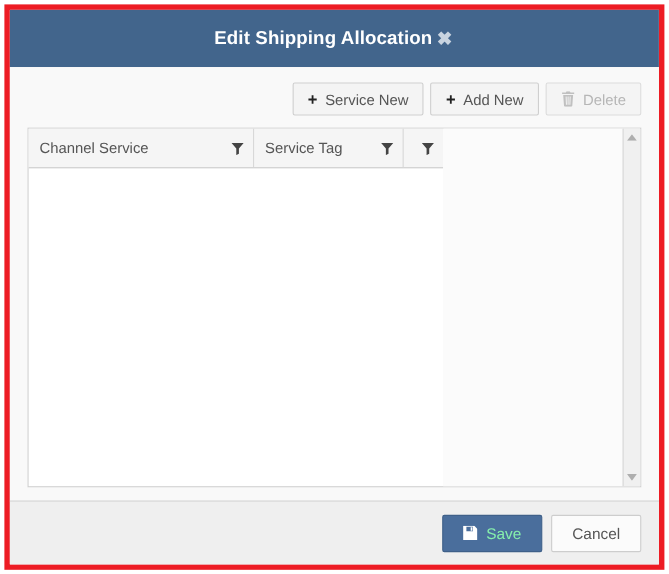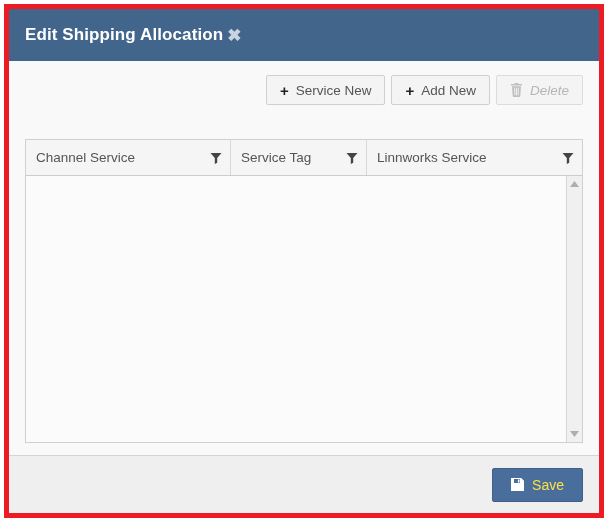--- a/index.html
+++ b/index.html
@@ -45,21 +45,21 @@
     background: #f8f8f8;
   }
 
   
   #titlebar {
     height: 52px;
     flex: 0 0 52px;
     background: #42658c;
     display: flex;
     align-items: center;
-    justify-content: flex-start;
+    justify-content: center;
     padding: 0 14px 0 16px;
     box-sizing: border-box;
   }
   #modal-title {
     color: #ffffff;
     font-size: 17px;
     font-weight: bold;
     letter-spacing: .1px;
     white-space: nowrap;
   }
@@ -112,35 +112,33 @@
     color: #222222;
     font-size: 15px;
     font-weight: bold;
     line-height: 1;
   }
   .tb-btn.disabled {
     color: #b6b6b6;
     background: #f4f4f4;
     border-color: #dcdcdc;
     cursor: default;
-    font-style: italic;
   }
   .tb-btn.disabled .ic svg { fill: #c0c0c0; }
   .ic { display: inline-flex; align-items: center; }
 
   
   #grid {
     flex: 1 1 auto;
     border: 1px solid #d0d0d0;
     background: #ffffff;
     display: flex;
-    flex-direction: column;
+    flex-direction: row;
     min-height: 0;
     box-sizing: border-box;
-    margin-top: 23px;
   }
   #grid-header {
     display: flex;
     flex: 0 0 auto;
     height: 35px;
     background: #f5f5f5;
     border-bottom: 1px solid #cccccc;
   }
   .gcol {
     display: flex;
@@ -210,21 +208,21 @@
     display: inline-flex;
     align-items: center;
     justify-content: center;
     gap: 8px;
     height: 34px;
     min-width: 82px;
     padding: 0 18px;
     background: #4a6e9c;
     border: 1px solid #3f6089;
     border-radius: 2px;
-    color: #fde047;
+    color: #86efac;
     font-size: 14px;
     cursor: pointer;
     box-sizing: border-box;
   }
   #save-button .ic svg { fill: #ffffff; }
   #cancel-button {
     display: inline-flex;
     align-items: center;
     justify-content: center;
     height: 34px;
@@ -293,21 +291,20 @@
             <div class="gcol" style="width:136px;">
               <span class="gcol-label">Service Tag</span>
               <span class="funnel">
                 <svg width="12" height="12" viewBox="0 0 12 12" aria-hidden="true">
                   <path d="M0.5 1h11L7.2 6.1v4.6L4.8 12V6.1L0.5 1z"></path>
                 </svg>
               </span>
             </div>
 
             <div class="gcol" style="flex:1 1 auto;">
-              <span class="gcol-label">Linnworks Service</span>
               <span class="funnel">
                 <svg width="12" height="12" viewBox="0 0 12 12" aria-hidden="true">
                   <path d="M0.5 1h11L7.2 6.1v4.6L4.8 12V6.1L0.5 1z"></path>
                 </svg>
               </span>
             </div>
 
           </div>
 
           <div id="grid-body-wrap">
@@ -333,17 +330,20 @@
 
       <div id="modal-footer">
         <div id="save-button">
           <span class="ic">
             <svg width="13" height="13" viewBox="0 0 13 13" aria-hidden="true">
               <path d="M0 0h10.2L13 2.8V13H0V0zm3 .9v4h6v-4H3zm3.9.5h1.6v3H6.9v-3zM2.2 7.6h8.6V13H2.2V7.6z"></path>
             </svg>
           </span>
           <span>Save</span>
         </div>
+        <div id="cancel-button">
+          <span>Cancel</span>
+        </div>
       </div>
 
     </div>
   </div>
 </div>
 
 </body></html>

